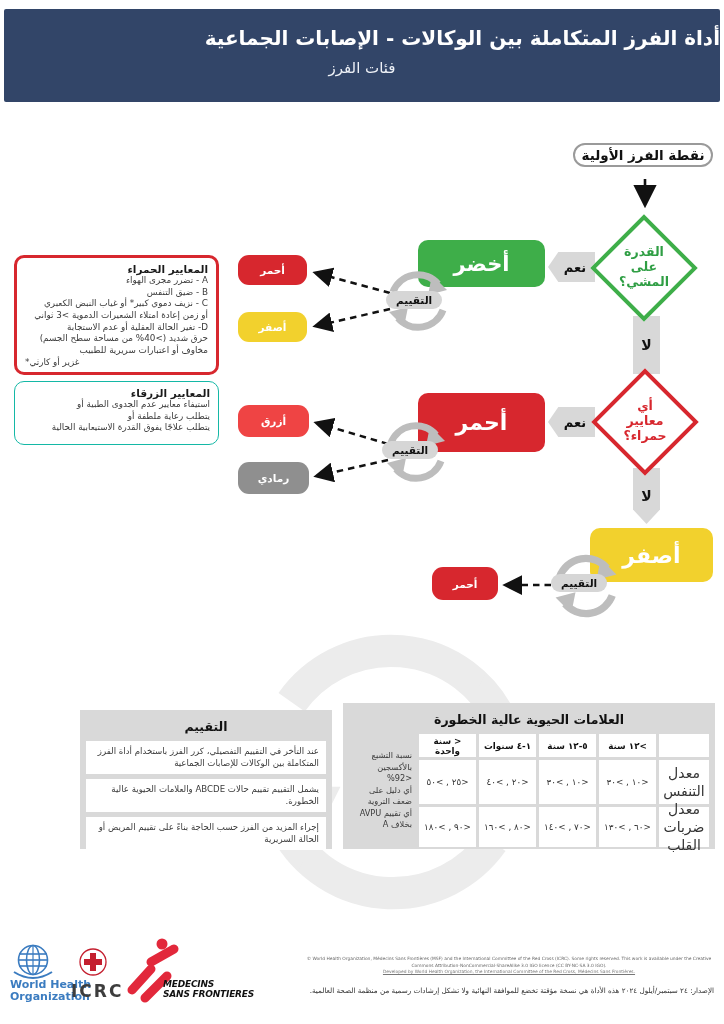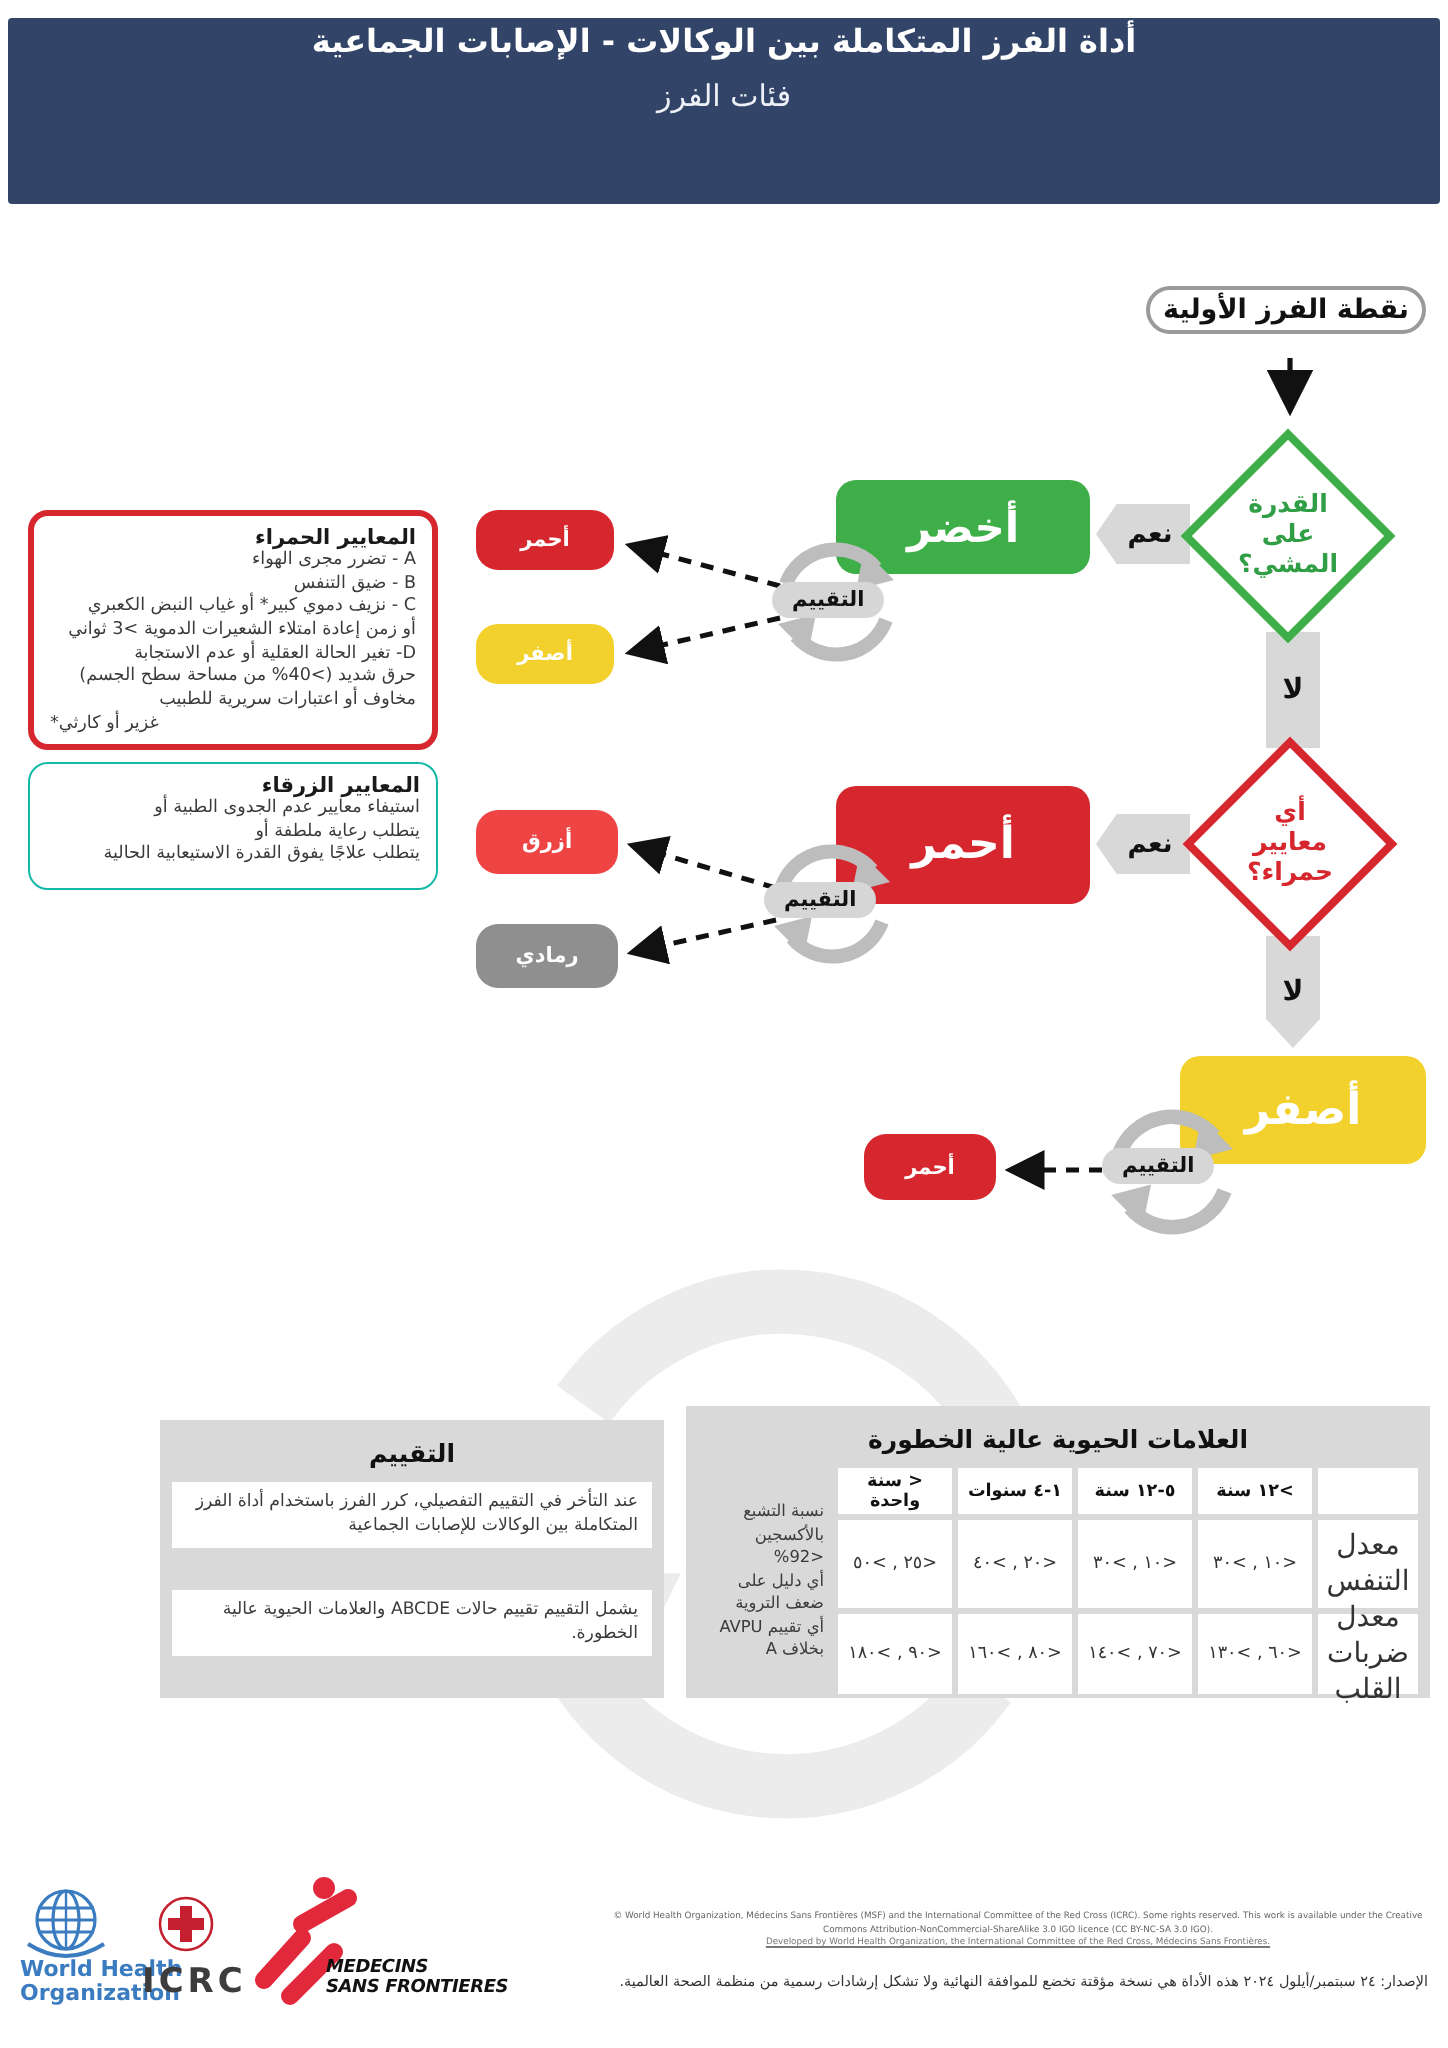--- a/index.html
+++ b/index.html
@@ -1,21 +1,21 @@
 <!DOCTYPE html>
 <html lang="ar"><head>
 <meta charset="utf-8">
 <style>
   * { margin:0; padding:0; box-sizing:border-box; }
   body { background:#ffffff; font-family:"DejaVu Sans","Liberation Sans",sans-serif; }
   .page { position:relative; width:724px; height:1024px; background:#fff; overflow:hidden; }
 
   
   .hdr { position:absolute; left:4px; top:9px; width:716px; height:93px; background:#324568; border-radius:2px; z-index:1; text-align:center; color:#fff; direction:rtl; }
-  .hdr-title { padding-top:2px; font-size:16px; font-weight:bold; }
+  .hdr-title { padding-top:17px; font-size:20px; font-weight:bold;text-align:right; }
   .hdr-sub { margin-top:9px; font-size:15px; color:#eef1f7; }
 
   
   svg.wm { position:absolute; left:0; top:0; z-index:0; pointer-events:none; }
   svg.conn { position:absolute; left:0; top:0; z-index:3; pointer-events:none; }
 
   
   .startpill { position:absolute; left:573px; top:143px; width:140px; height:24px; border:2.5px solid #9a9a9a; border-radius:17px; background:#fff; display:flex; align-items:center; justify-content:center; font-size:13.5px; font-weight:bold; color:#111; direction:rtl; z-index:2; }
   .band { position:absolute; width:27px; background:#d8d8d8; z-index:1; }
   .band.point { clip-path:polygon(0 0,100% 0,100% 74%,50% 100%,0 74%); }
@@ -44,21 +44,21 @@
   .crit-red { top:255px; height:120px; border:3px solid #D7272E; }
   .crit-blue { top:381px; height:64px; border:1px solid #14b8a6; }
   .crit-gray { top:464px; height:53px; border:3px solid #8C8C8C; }
   .crit-title { font-size:10.5px; font-weight:bold; color:#1a1a1a; }
   .crit-body { font-size:8.8px; color:#3a3a3a; line-height:1.33; white-space:pre-line; }
   .crit-foot { font-size:8.8px; color:#3a3a3a; text-align:left; direction:rtl; }
 
   
   .atable { position:absolute; left:80px; top:710px; width:252px; height:139px; background:#d9d9d9; padding:5px 6px; z-index:2; direction:rtl; }
   .atable-title { text-align:center; font-size:12.5px; font-weight:bold; color:#111; padding:4px 0 7px; }
-  .arow { background:#fff; margin-bottom:21px; padding:4px 7px; font-size:8.6px; color:#3a3a3a; text-align:right; line-height:1.45; }
+  .arow { background:#fff; margin-bottom:5px; padding:4px 7px; font-size:8.6px; color:#3a3a3a; text-align:right; line-height:1.45; }
 
   .vtable { position:absolute; left:343px; top:703px; width:372px; height:146px; background:#d9d9d9; padding:4px 6px; z-index:2; direction:rtl; }
   .vtable-title { text-align:center; font-size:12.5px; font-weight:bold; color:#111; padding:5px 0 7px; }
   .vgrid { display:grid; grid-template-columns:50px repeat(4,57px) 1fr; grid-template-rows:23px 44px 40px; gap:3px; direction:rtl; }
   .vcell { background:#fff; display:flex; align-items:center; justify-content:center; text-align:center; font-size:8.8px; color:#333; padding:1px; }
   .vhead { font-weight:bold; color:#111; }
   .vrowlabel { font-size:14px; color:#333; line-height:1.3; }
   .vnotes { grid-column:6; grid-row:1 / 4; background:transparent; display:flex; flex-direction:column; justify-content:center; text-align:right; font-size:8.2px; color:#3a3a3a; line-height:1.4; padding:0 4px; }
 
   
@@ -159,20 +159,21 @@
     <div class="crit-title">المعايير الزرقاء</div>
     <div class="crit-body">استيفاء معايير عدم الجدوى الطبية أو
 يتطلب رعاية ملطفة أو
 يتطلب علاجًا يفوق القدرة الاستيعابية الحالية</div>
   </div>
 
   <div class="atable">
     <div class="atable-title">التقييم</div>
     <div class="arow">عند التأخر في التقييم التفصيلي، كرر الفرز باستخدام أداة الفرز المتكاملة بين الوكالات للإصابات الجماعية</div>
     <div class="arow">يشمل التقييم تقييم حالات ABCDE والعلامات الحيوية عالية الخطورة.</div>
+    <div class="arow">إجراء المزيد من الفرز حسب الحاجة بناءً على تقييم المريض أو الحالة السريرية</div>
   </div>
 
   <div class="vtable">
     <div class="vtable-title">العلامات الحيوية عالية الخطورة</div>
     <div class="vgrid">
       <div class="vcell vhead"></div>
       <div class="vcell vhead">&gt;١٢ سنة</div>
       <div class="vcell vhead">٥-١٢ سنة</div>
       <div class="vcell vhead">١-٤ سنوات</div>
       <div class="vcell vhead">&lt; سنة واحدة</div>

